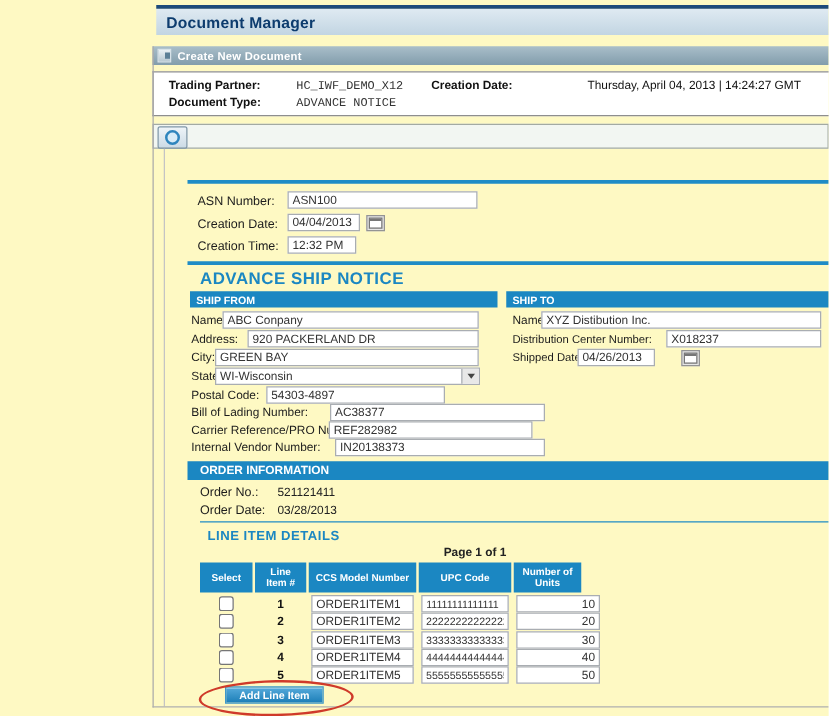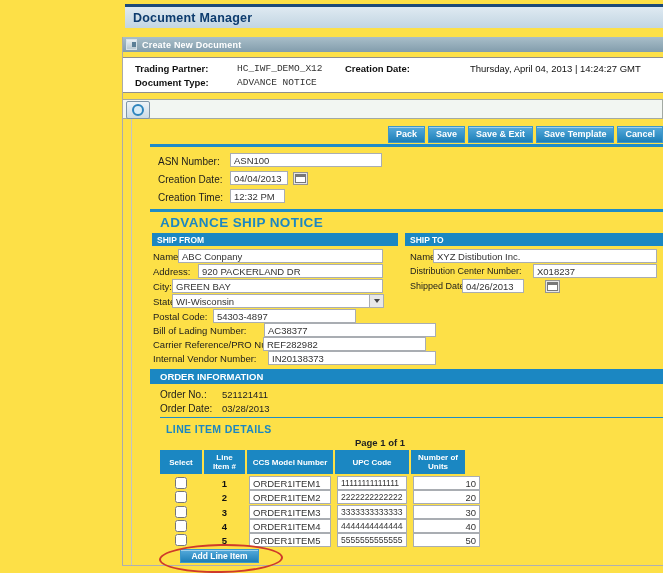--- a/index.html
+++ b/index.html
@@ -1,17 +1,17 @@
 <!DOCTYPE html>
 <html><head>
 <meta charset="utf-8">
 <style>
   html,body{margin:0;padding:0;}
   body{width:663px;height:573px;background:#fff;font-family:"Liberation Sans",sans-serif;}
-  #root{position:relative;width:663px;height:573px;overflow:hidden;background:#fde047;}
+  #root{position:relative;width:663px;height:573px;overflow:hidden;background:#fef9c3;}
   .abs{position:absolute;}
   .nowrap{white-space:nowrap;}
   
   .title-bar{left:125px;top:4px;width:538px;height:21px;border-top:3px solid #1d4a7a;
     background:linear-gradient(#dfeaf2,#c2d5e2);display:flex;align-items:center;}
   .title-bar span{font-weight:bold;font-size:12.5px;color:#0d3c6e;padding-left:8px;letter-spacing:.2px;}
   
   .section-head{left:122px;top:37px;width:541px;height:15px;
     background:linear-gradient(#a9bec9,#829dac);display:flex;align-items:center;}
   .collapse-box{width:11px;height:11px;margin-left:4px;border:1px solid #d7e2e8;
@@ -95,27 +95,20 @@
 
   <div class="abs tool-strip"></div>
   <div class="abs icon-btn">
       <i></i>
     </div>
 
   <div class="abs vline-outer"></div>
   <div class="abs vline-inner"></div>
   <div class="abs hline-bottom"></div>
 
-  <div class="abs btn-row">
-    <button class="btn">Pack</button>
-    <button class="btn">Save</button>
-    <button class="btn">Save &amp; Exit</button>
-    <button class="btn">Save Template</button>
-    <button class="btn">Cancel</button>
-  </div>
   <div class="abs rule" style="left:150px;top:144px;width:513px;height:3px;"></div>
 
   <div class="abs lbl" style="left:158px;top:156px;font-size:10px;">ASN Number:</div>
   <input class="inp" style="left: 230px; top: 153px; width: 152px;" readonly="" value="ASN100">
   <div class="abs lbl" style="left:158px;top:174px;font-size:10px;">Creation Date:</div>
   <input class="inp" style="left: 230px; top: 171px; width: 58px;" readonly="" value="04/04/2013">
   <div class="cal-btn" style="left:293px;top:172px;">
       <i></i>
     </div>
   <div class="abs lbl" style="left:158px;top:192px;font-size:10px;">Creation Time:</div>

